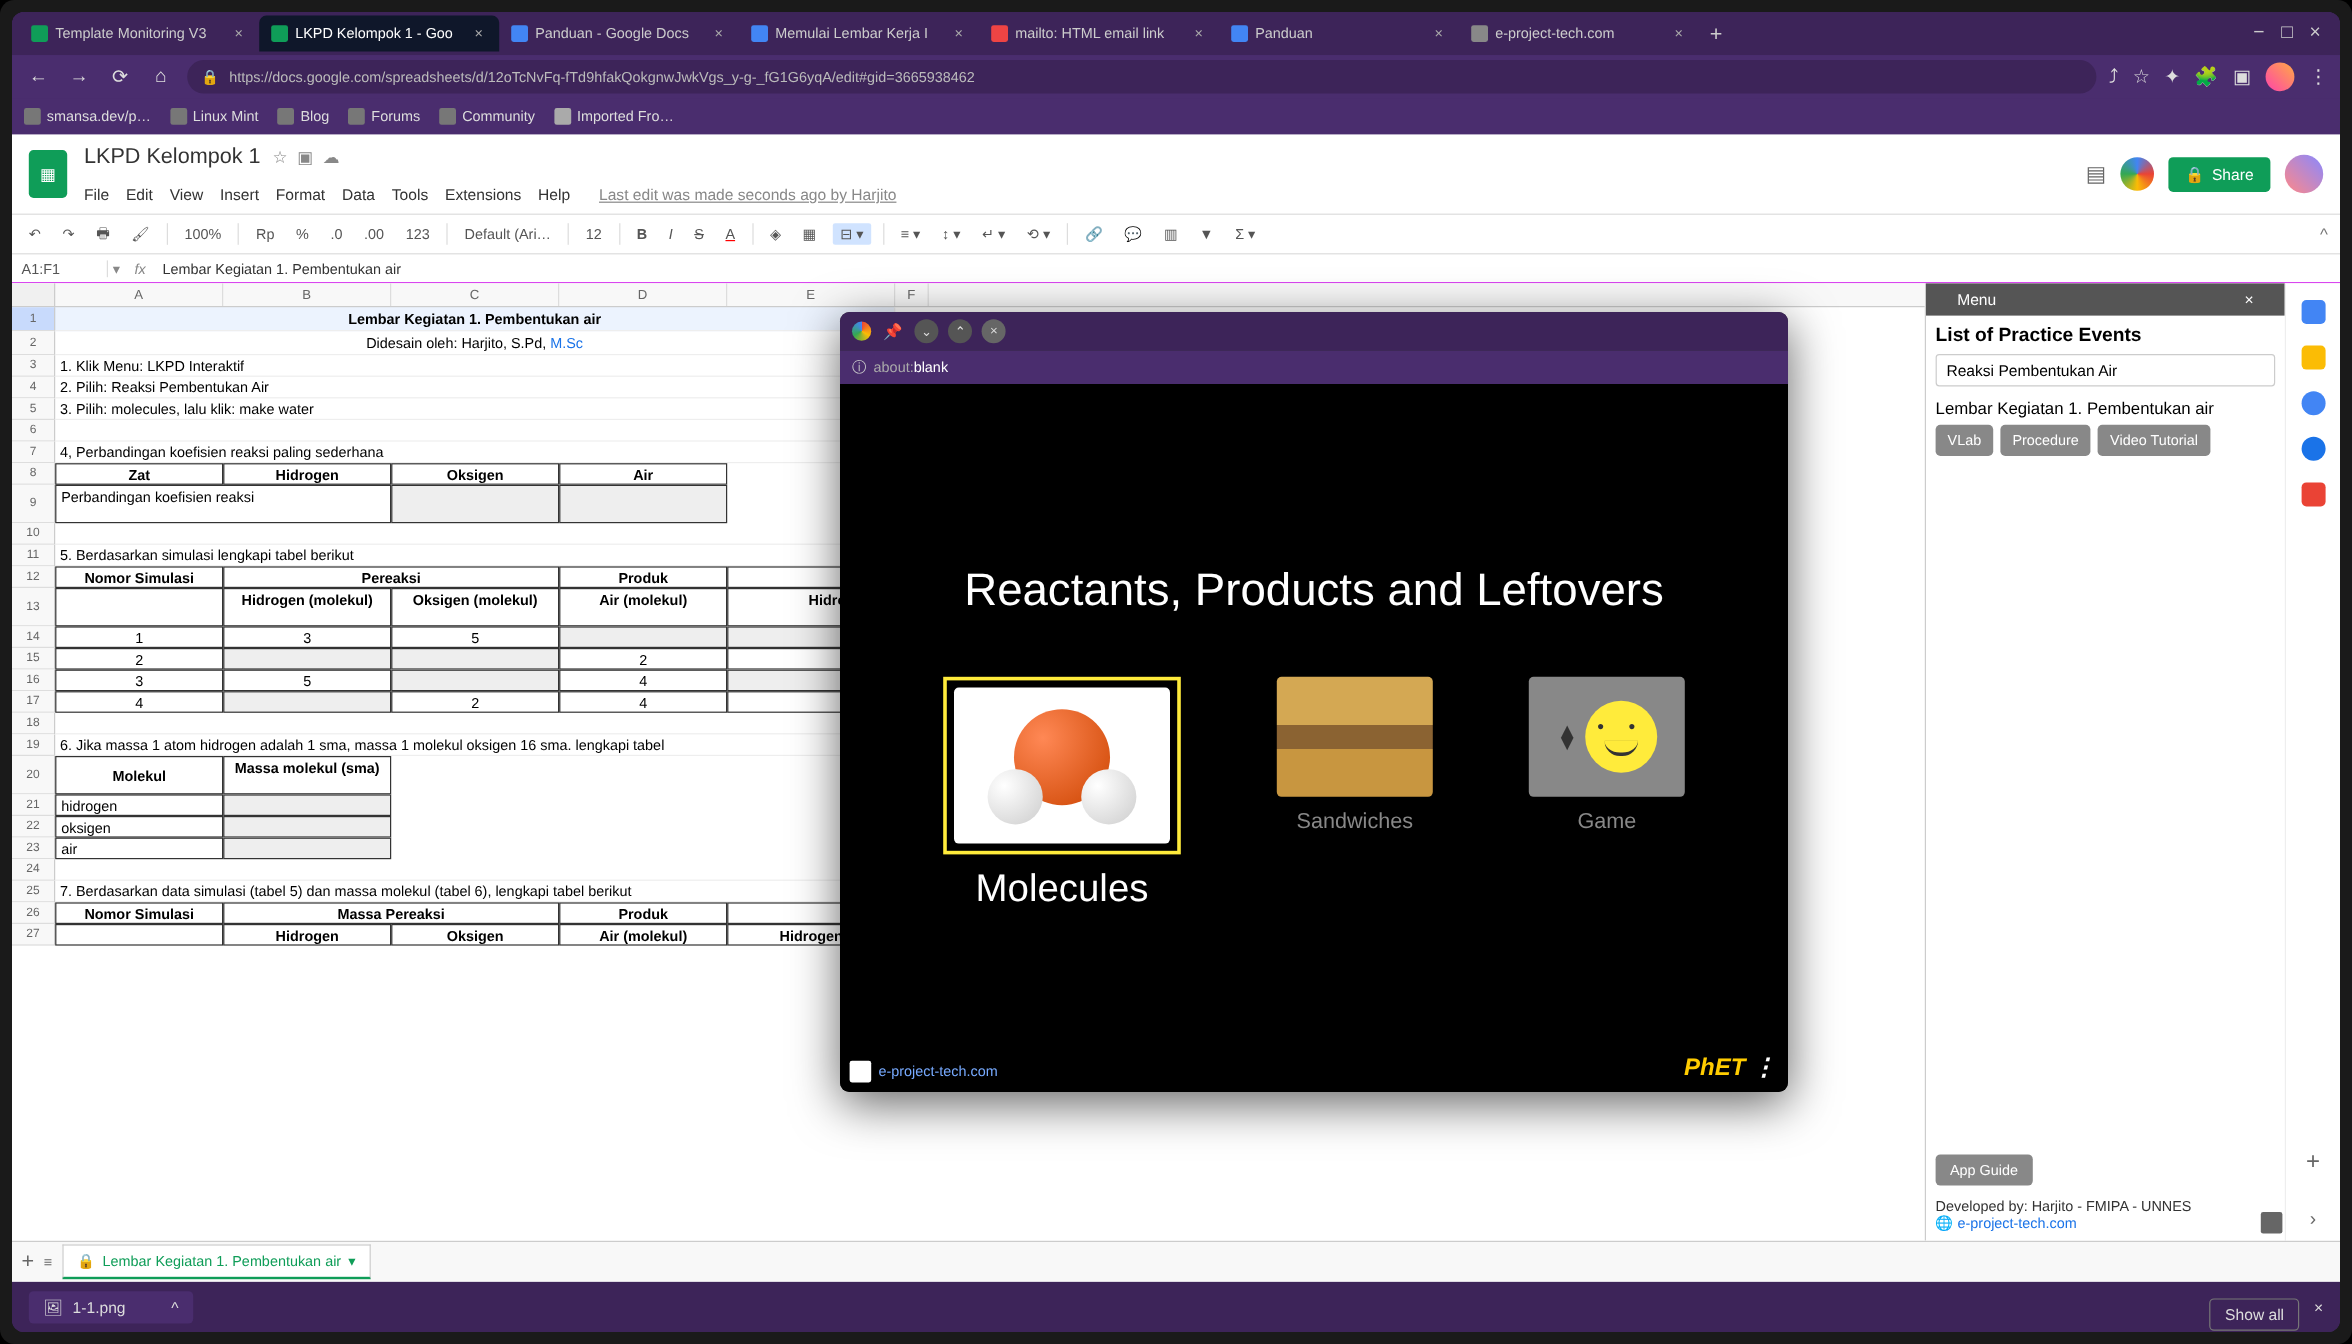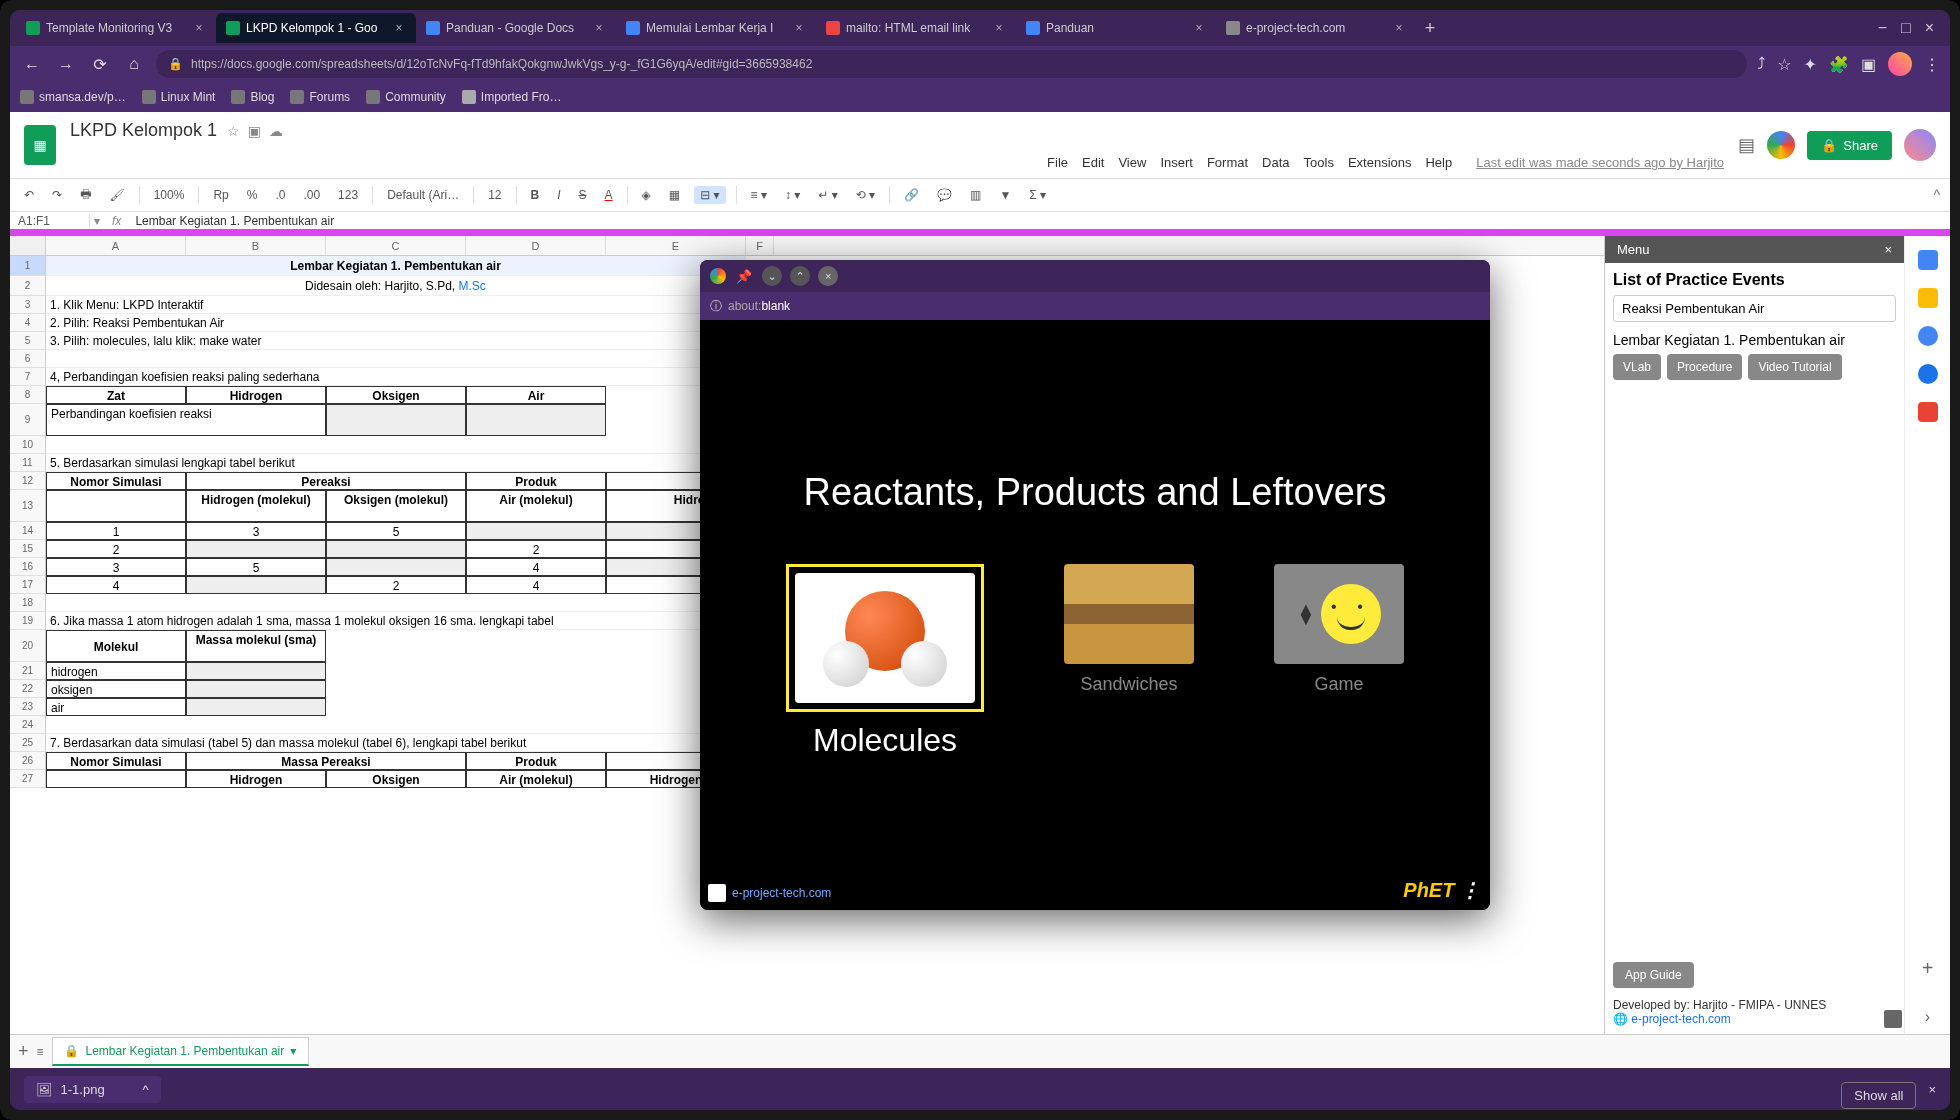--- a/index.html
+++ b/index.html
@@ -31,33 +31,33 @@
 .bm-icon { width: 14px; height: 14px; background: #777; border-radius: 2px; }
 
 
 .sheets-app { flex: 1; background: #fff; display: flex; flex-direction: column; position: relative; }
 .sheets-header { display: flex; align-items: center; padding: 8px 14px; gap: 14px; }
 .sheets-logo { width: 32px; height: 40px; background: #0f9d58; border-radius: 4px; display: flex; align-items: center; justify-content: center; color: #fff; font-size: 14px; }
 .doc-title-wrap { flex: 1; }
 .doc-title-row { display: flex; align-items: center; gap: 10px; }
 .doc-title { font-size: 18px; color: #333; }
 .title-icons { color: #888; display: flex; gap: 8px; font-size: 14px; }
-.menu-row { display: flex; gap: 14px; font-size: 13px; color: #333; margin-top: 14px; align-items: center; justify-content: flex-end; }
+.menu-row { display: flex; gap: 14px; font-size: 13px; color: #333; margin-top: 14px; align-items: center; }
 .last-edit { color: #888; text-decoration: underline; margin-left: 10px; }
 .header-actions { display: flex; align-items: center; gap: 12px; }
 .share-btn { background: #0f9d58; color: #fff; padding: 7px 14px; border-radius: 4px; font-size: 13px; display: flex; align-items: center; gap: 6px; }
 .user-avatar { width: 32px; height: 32px; border-radius: 50%; background: linear-gradient(45deg,#f88,#88f); }
 .meet-icon { width: 28px; height: 28px; border-radius: 50%; background: conic-gradient(#4285f4,#ea4335,#fbbc05,#34a853,#4285f4); }
 
 .toolbar { display: flex; align-items: center; height: 34px; border-top: 1px solid #ddd; border-bottom: 1px solid #ddd; padding: 0 10px; gap: 10px; font-size: 12px; color: #555; }
 .tb-sep { width: 1px; height: 18px; background: #ddd; }
 .tb-item { padding: 2px 4px; }
 .chevron-collapse { margin-left: auto; font-size: 14px; color: #777; }
 
-.formula-bar { display: flex; align-items: center; height: 24px; border-bottom: 7px solid #d946ef; font-size: 12px; }
+.formula-bar { display: flex; align-items: center; height: 24px; border-bottom: 1px solid #d946ef; font-size: 12px; }
 .cell-ref { width: 80px; padding: 0 8px; color: #555; border-right: 1px solid #ddd; }
 .fx { padding: 0 8px; color: #888; font-style: italic; }
 .formula-content { flex: 1; padding: 0 6px; color: #333; }
 
 .sheet-body { flex: 1; display: flex; overflow: hidden; }
 .sheet-main { flex: 1; position: relative; overflow: hidden; }
 .col-headers { display: flex; height: 20px; background: #f8f8f8; border-bottom: 1px solid #ccc; font-size: 11px; color: #666; }
 .corner { width: 36px; border-right: 1px solid #ccc; background: #f0f0f0; }
 .col-h { border-right: 1px solid #ddd; text-align: center; line-height: 20px; }
 .grid-rows { position: relative; }
@@ -67,21 +67,21 @@
 .cell.b { font-weight: bold; }
 .cell.c { text-align: center; }
 .cell.bd { border: 1px solid #333; }
 .cell.bg { background: #eee; }
 .link { color: #1a73e8; }
 .sel-row .cell { background: rgba(66,133,244,0.1); }
 .sel-row .row-h { background: #c8dafc; }
 
 
 .side-panel { width: 300px; border-left: 1px solid #ccc; display: flex; flex-direction: column; font-size: 13px; }
-.panel-header { background: #555; color: #fff; padding: 6px 12px; display: flex; justify-content: space-between; align-items: center; }
+.panel-header { background: #555; color: #fff; padding: 6px 26px; display: flex; justify-content: space-between; align-items: center; }
 .panel-body { padding: 8px; flex: 1; }
 .panel-title { font-size: 16px; font-weight: bold; margin-bottom: 6px; }
 .panel-item { border: 1px solid #ccc; padding: 5px 8px; border-radius: 3px; margin-bottom: 10px; }
 .panel-section-title { font-size: 14px; margin: 8px 0 6px; }
 .panel-btns { display: flex; gap: 6px; flex-wrap: wrap; }
 .panel-btn { background: #888; color: #fff; padding: 6px 10px; border-radius: 4px; font-size: 12px; }
 .panel-foot { padding: 8px; font-size: 12px; color: #333; }
 .panel-foot a { color: #1a73e8; }
 .app-guide { background: #888; color: #fff; padding: 6px 12px; border-radius: 4px; display: inline-block; margin-bottom: 10px; }
 

